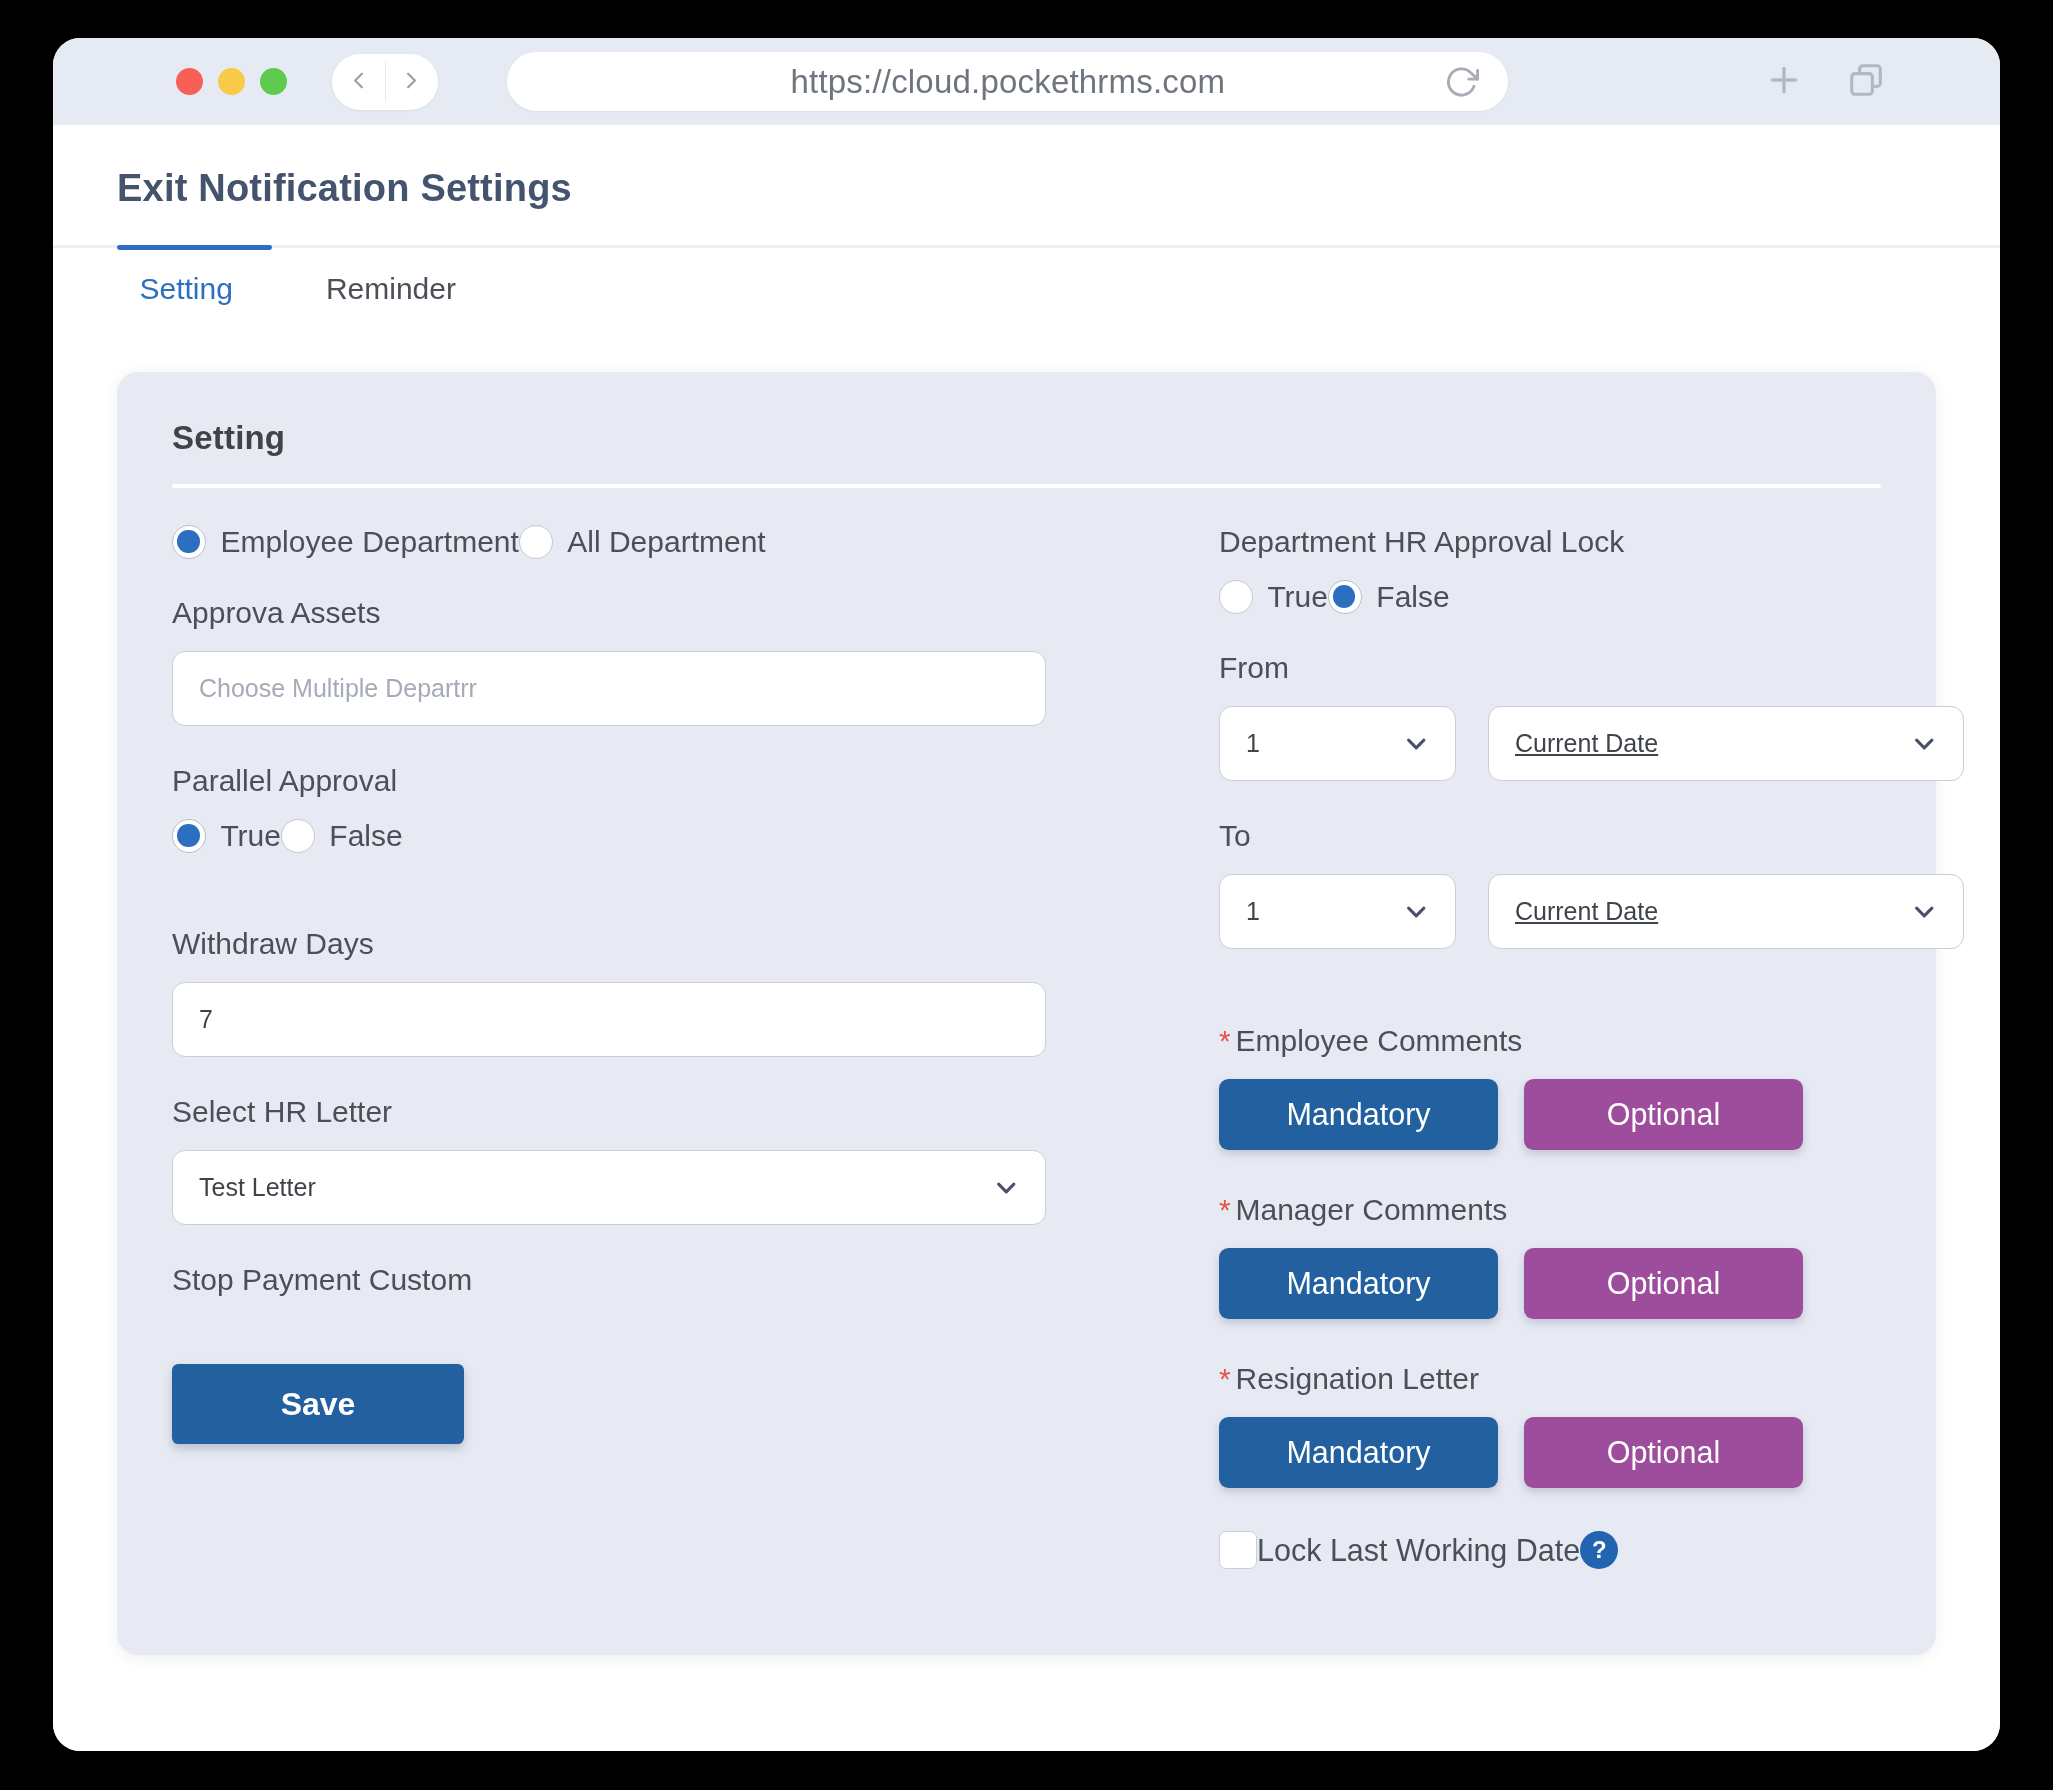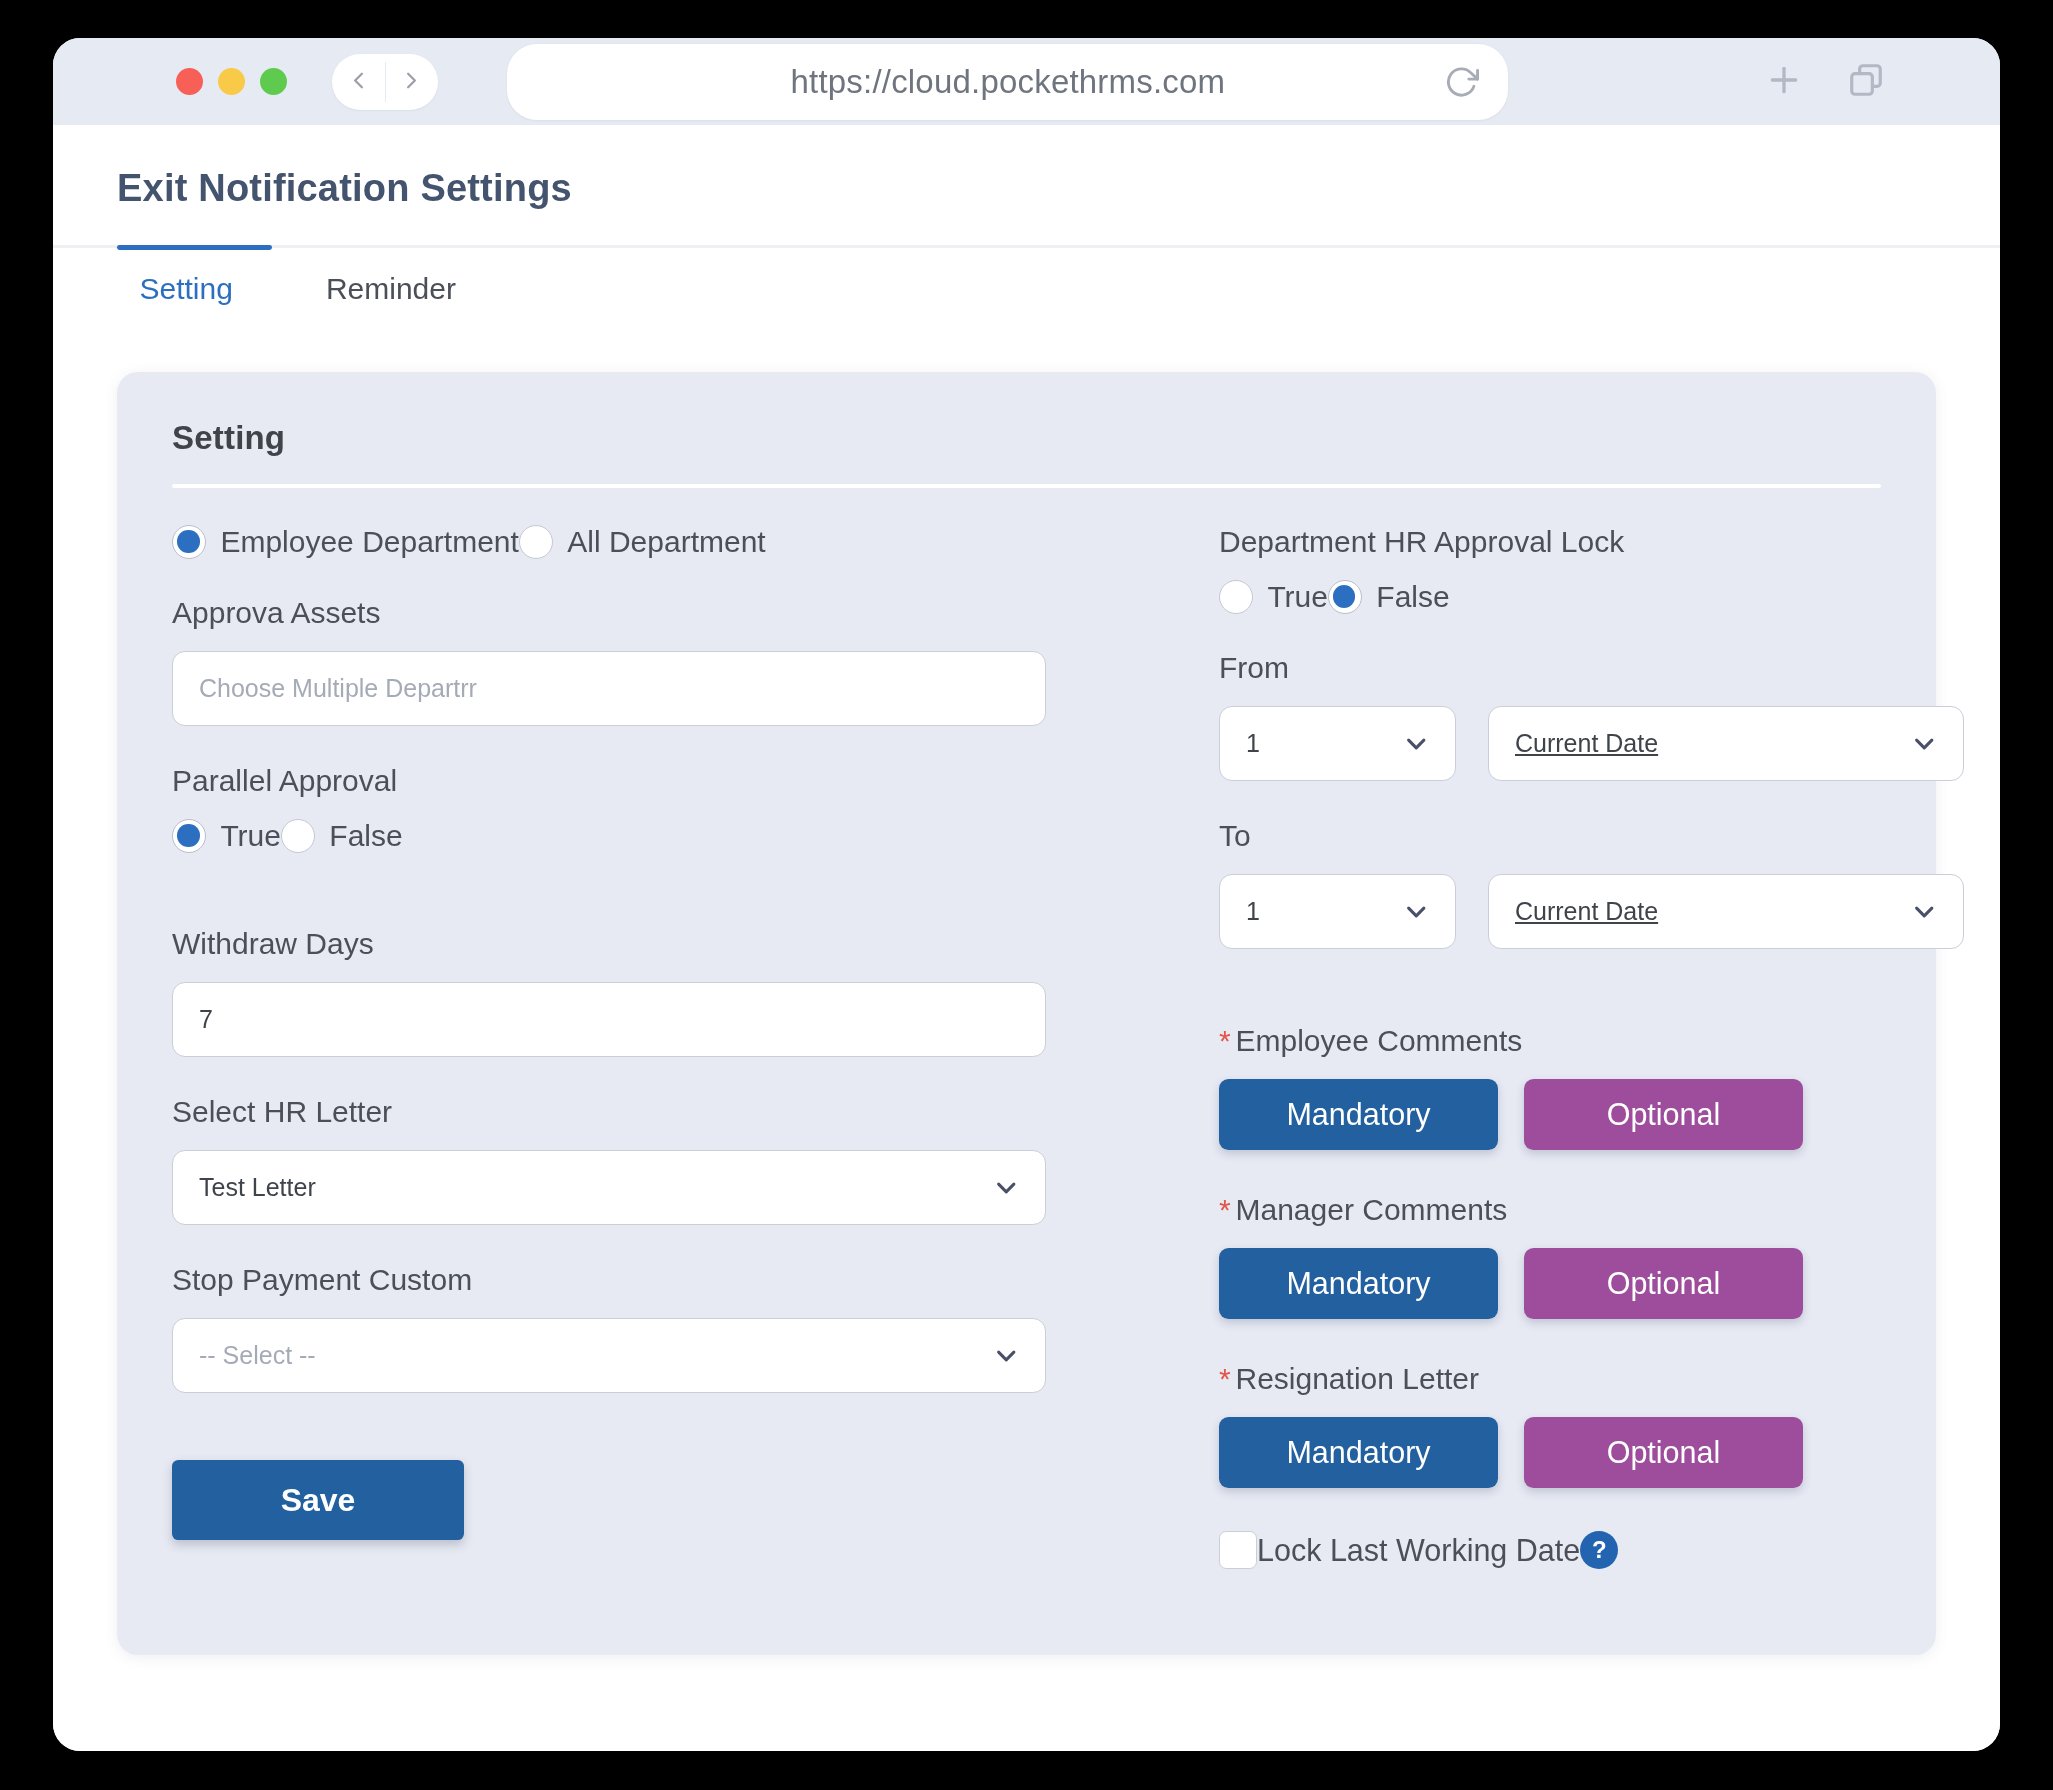--- a/index.html
+++ b/index.html
@@ -68,21 +68,21 @@
     content: "";
     position: absolute;
     left: 0; top: 8px;
     width: 0.8px; height: 40px;
     background: #e6eaf3;
   }
 
   .addressbar {
     margin-left: 69px;
     width: 1001px;
-    height: 76px;
+    height: 59px;
     background: #ffffff;
     border-radius: 30px;
     display: flex;
     align-items: center;
     justify-content: center;
     position: relative;
     box-shadow: 0 0.8px 2.4px rgba(0,0,0,0.05);
   }
   .url-text {
     font-size: 33px;
@@ -420,28 +420,20 @@
               <span class="chev">
                 <svg width="30.5" height="30.5" viewBox="0 0 24 24" fill="none" stroke="currentColor" stroke-width="2.4" stroke-linecap="round" stroke-linejoin="round">
                     <polyline points="6 9 12 15 18 9"></polyline>
                   </svg>
               </span>
             </div>
           </div>
 
           <div class="field">
             <div class="field-label">Stop Payment Custom</div>
-            <div class="input-box placeholder">
-              <span>-- Select --</span>
-              <span class="chev">
-                <svg width="30.5" height="30.5" viewBox="0 0 24 24" fill="none" stroke="currentColor" stroke-width="2.4" stroke-linecap="round" stroke-linejoin="round">
-                    <polyline points="6 9 12 15 18 9"></polyline>
-                  </svg>
-              </span>
-            </div>
           </div>
 
           <div class="save-btn">Save</div>
 
         </div>
 
         <div class="col-right">
 
           <div class="field tight">
             <div class="field-label">Department HR Approval Lock</div>

